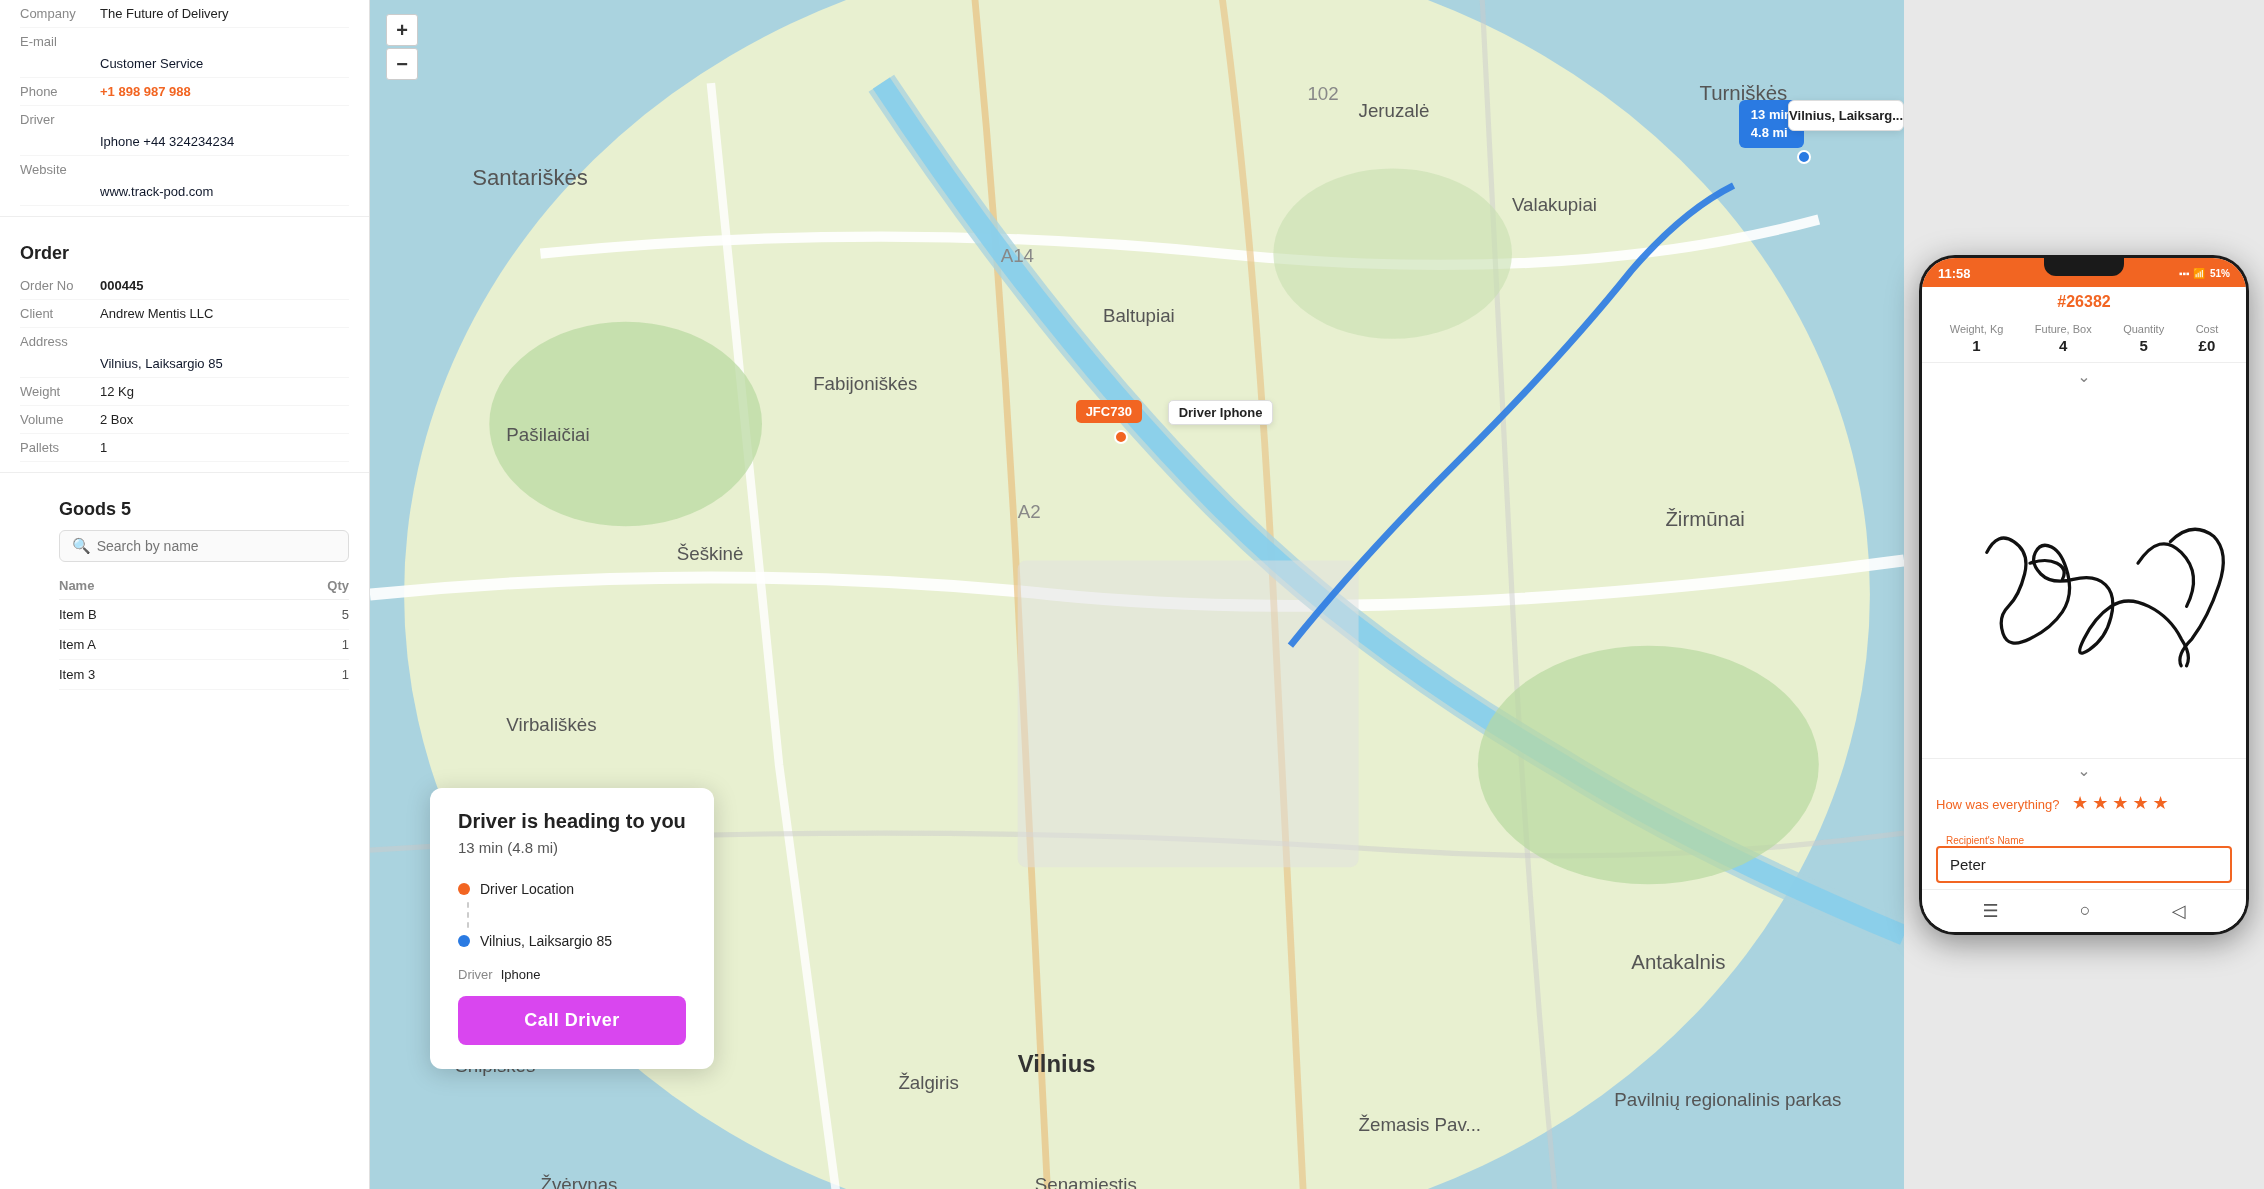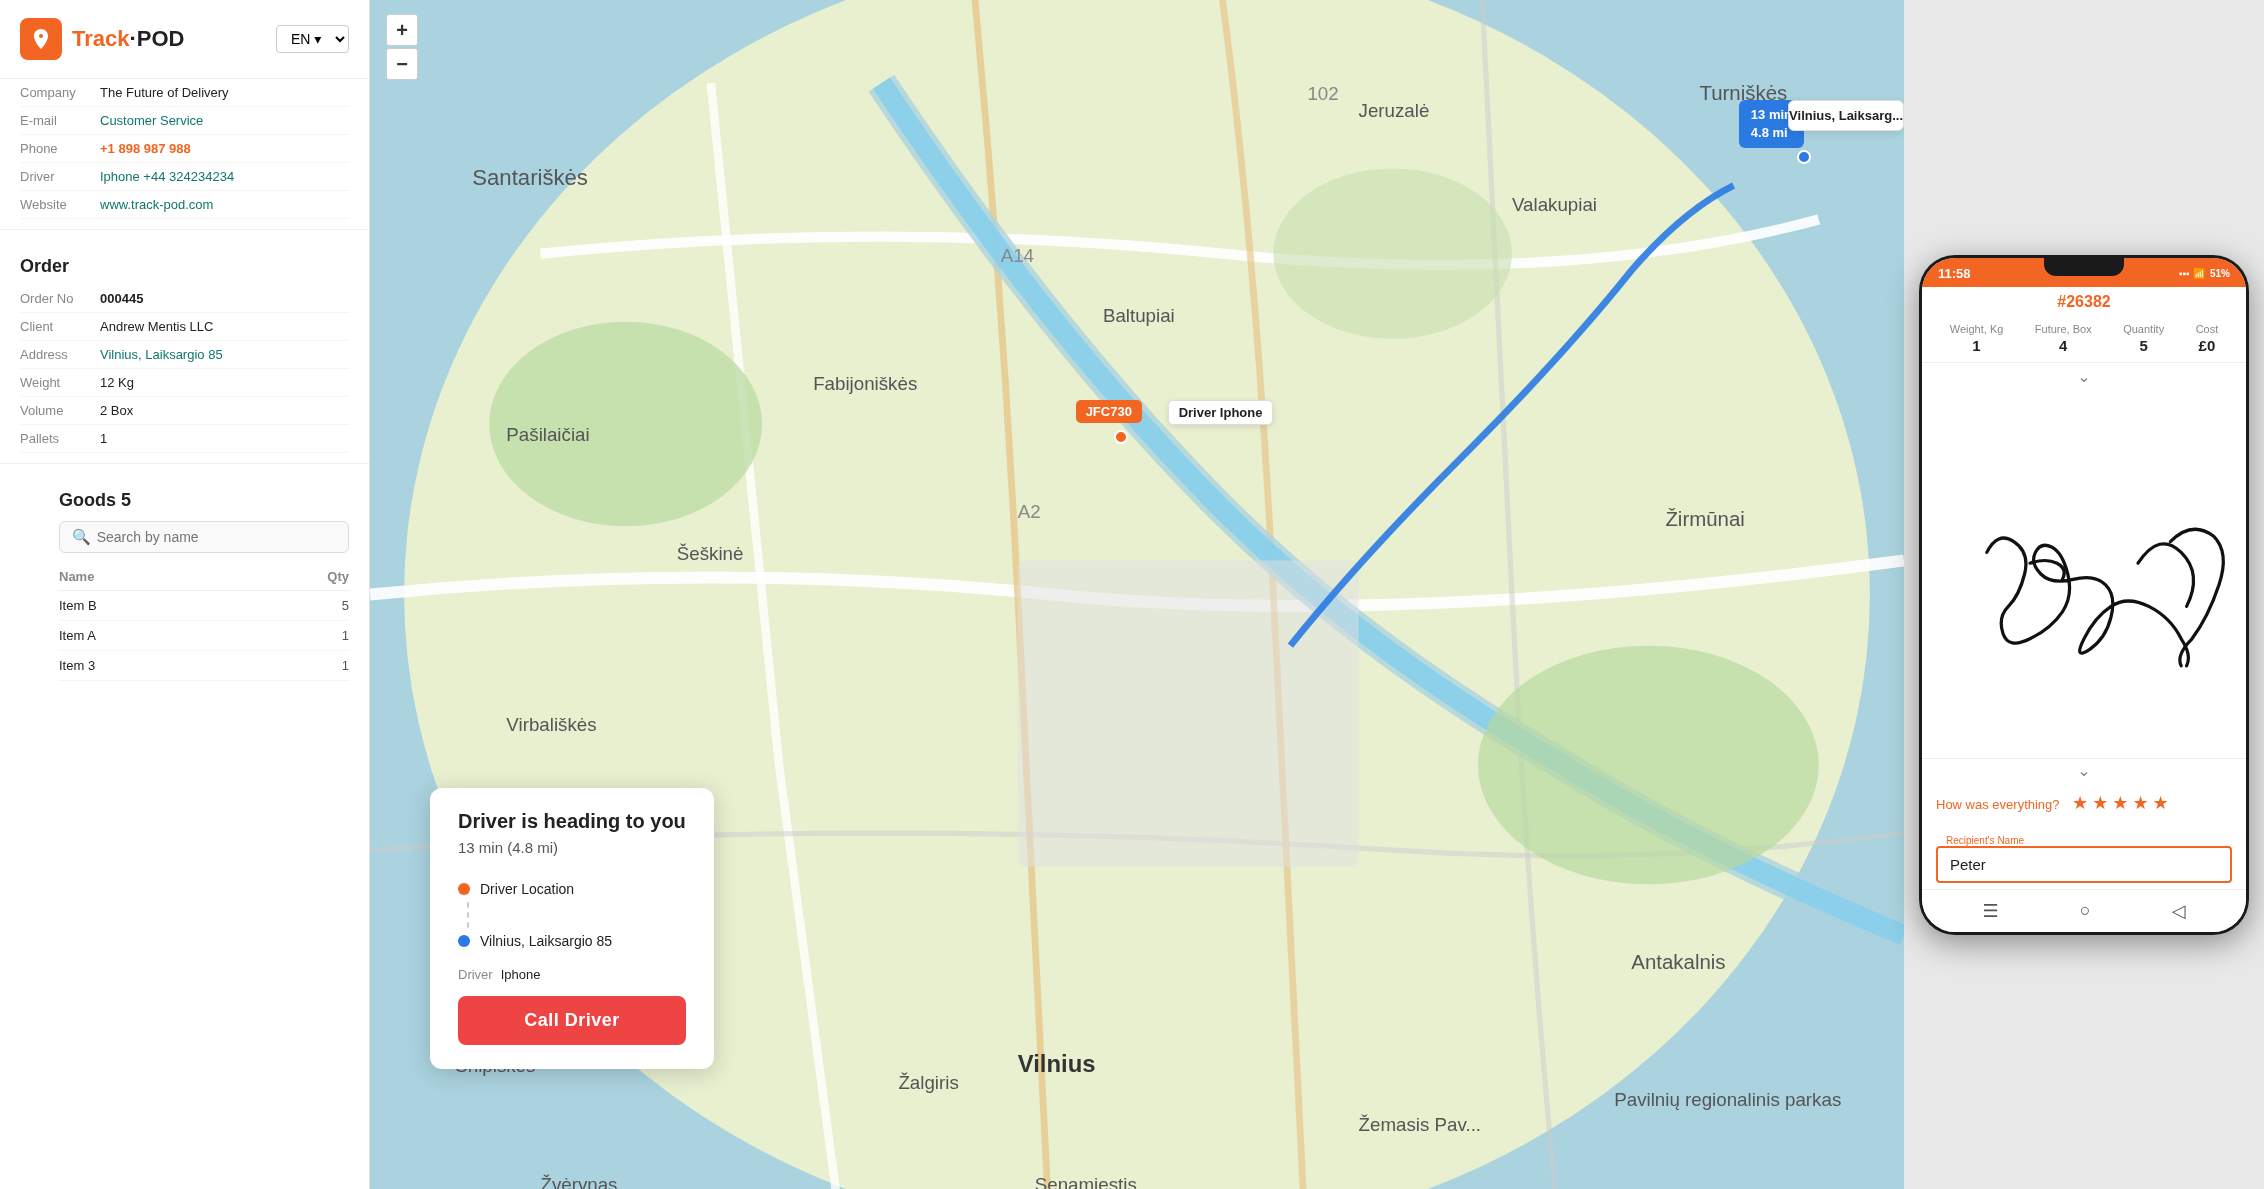--- a/index.html
+++ b/index.html
@@ -70,21 +70,21 @@
     }
     .info-label {
       color: #888;
       min-width: 80px;
       font-size: 13px;
     }
     .info-value {
       color: #222;
       font-size: 13px;
     }
-    .info-value.link { color: #0f766e; cursor: pointer; }
+    .info-value.link { color: #0f172a; cursor: pointer; margin-top: 22px; }
     .info-value.phone { color: #f26522; font-weight: 600; }
 
     .divider { height: 1px; background: #eee; margin: 10px 0; }
 
     .goods-section { padding: 0 20px; margin-left: 39px; }
     .goods-header {
       font-size: 18px;
       font-weight: 700;
       color: #222;
       padding: 16px 0 10px 0;
@@ -197,21 +197,21 @@
     .driver-row {
       display: flex;
       font-size: 13px;
       color: #888;
       margin-bottom: 14px;
     }
     .driver-row span:first-child { margin-right: 8px; }
     .driver-row span:last-child { color: #222; }
     .call-btn {
       width: 100%;
-      background: #ef4444;
+      background: #d946ef;
       color: #fff;
       border: none;
       border-radius: 8px;
       padding: 14px 0;
       font-size: 18px;
       font-weight: 700;
       cursor: pointer;
       letter-spacing: 0.5px;
     }
 
@@ -492,35 +492,20 @@
       position: absolute;
       top: 0;
       left: 0;
     }
   </style>
 </head>
 <body>
 
 <div class="left-panel">
 
-  <div class="logo-bar">
-    <div class="logo-area">
-      <div class="logo-icon">
-        <svg viewBox="0 0 28 28" fill="none">
-          <path d="M14 4C10 4 7 7 7 11c0 6 7 13 7 13s7-7 7-13c0-4-3-7-7-7zm0 9a2 2 0 110-4 2 2 0 010 4z" fill="white"></path>
-        </svg>
-      </div>
-      <span class="logo-text">
-        <span>Track</span>·<span style="color:#222">POD</span>
-      </span>
-    </div>
-    <select class="lang-select">
-      <option>EN ▾</option>
-    </select>
-  </div>
 
   <div class="info-table">
     <div class="info-row">
       <span class="info-label">Company</span>
       <span class="info-value">The Future of Delivery</span>
     </div>
     <div class="info-row">
       <span class="info-label">E-mail</span>
       <span class="info-value link">Customer Service</span>
     </div>

